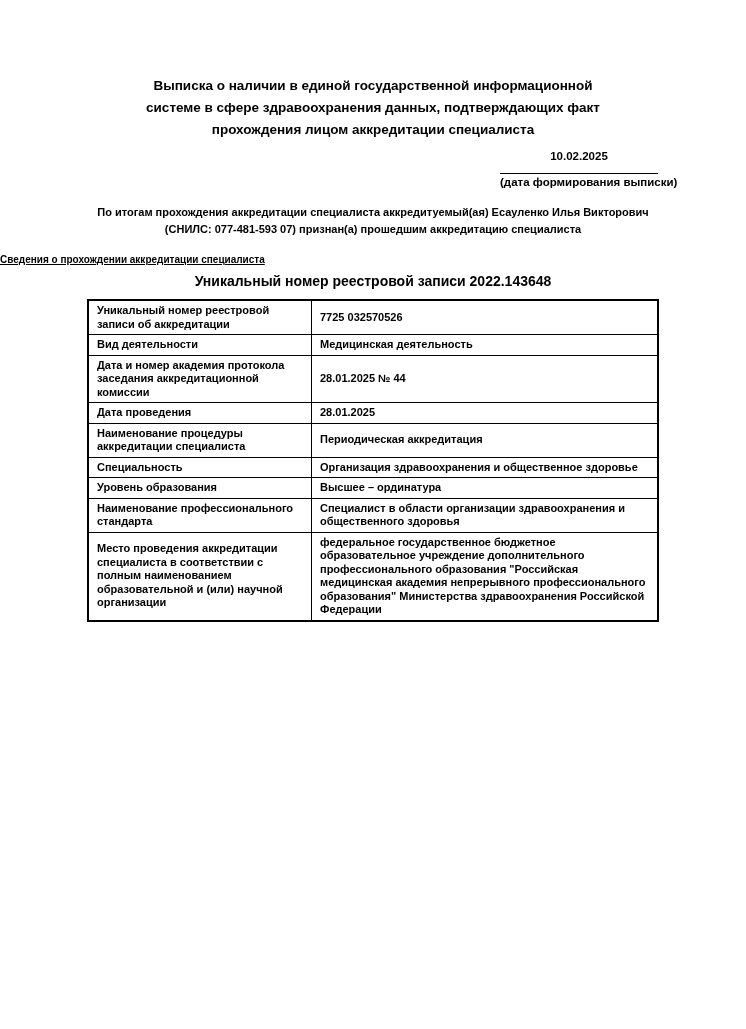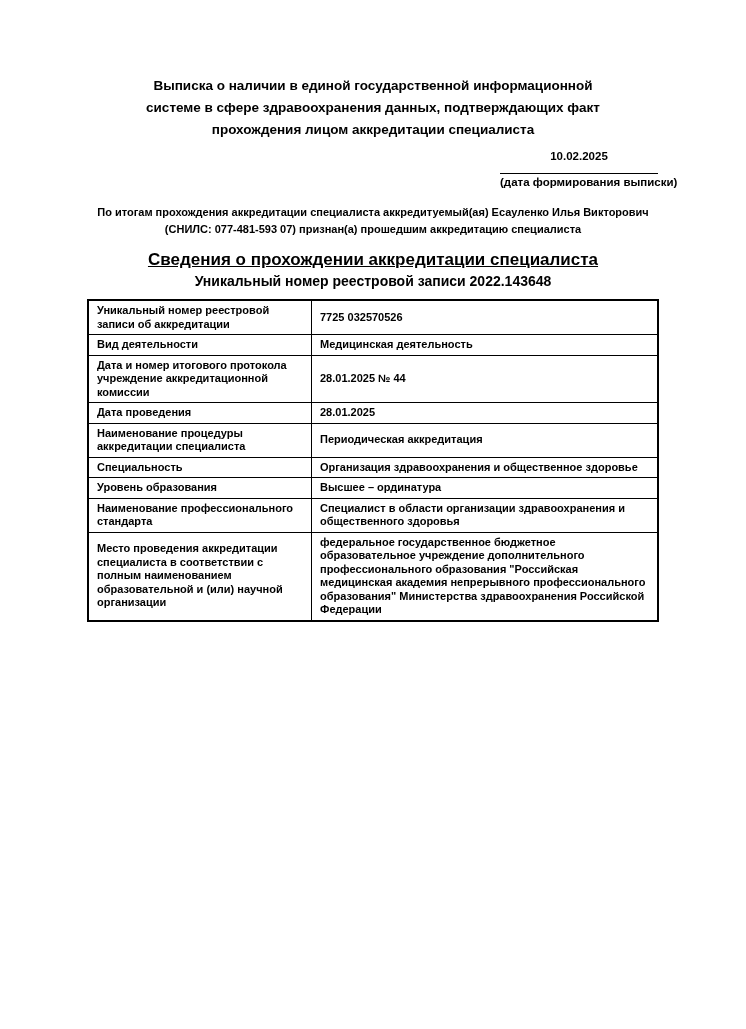--- a/index.html
+++ b/index.html
@@ -44,22 +44,22 @@
   }
   .intro {
     width: 586px;
     margin: 15px auto 16px auto;
     text-align: center;
     font-size: 11px;
     line-height: 16.5px;
   }
   .section-subtitle {
     margin-top: 14px;
-    text-align: center;
-    font-size: 17px;
+    text-align: left;
+    font-size: 10px;
     line-height: 13px;
     text-decoration: underline;
   }
   .record-title {
     margin-top: 7px;
     text-align: center;
     font-size: 14px;
     line-height: 17px;
   }
   table.acc-table {
@@ -107,21 +107,21 @@
     <tbody>
       <tr>
         <td class="cell-label">Уникальный номер реестровой записи об аккредитации</td>
         <td class="cell-value">7725 032570526</td>
       </tr>
       <tr>
         <td class="cell-label">Вид деятельности</td>
         <td class="cell-value">Медицинская деятельность</td>
       </tr>
       <tr>
-        <td class="cell-label">Дата и номер итогового протокола учреждение аккредитационной комиссии</td>
+        <td class="cell-label">Дата и номер академия протокола заседания аккредитационной комиссии</td>
         <td class="cell-value">28.01.2025 № 44</td>
       </tr>
       <tr>
         <td class="cell-label">Дата проведения</td>
         <td class="cell-value">28.01.2025</td>
       </tr>
       <tr>
         <td class="cell-label">Наименование процедуры аккредитации специалиста</td>
         <td class="cell-value">Периодическая аккредитация</td>
       </tr>

